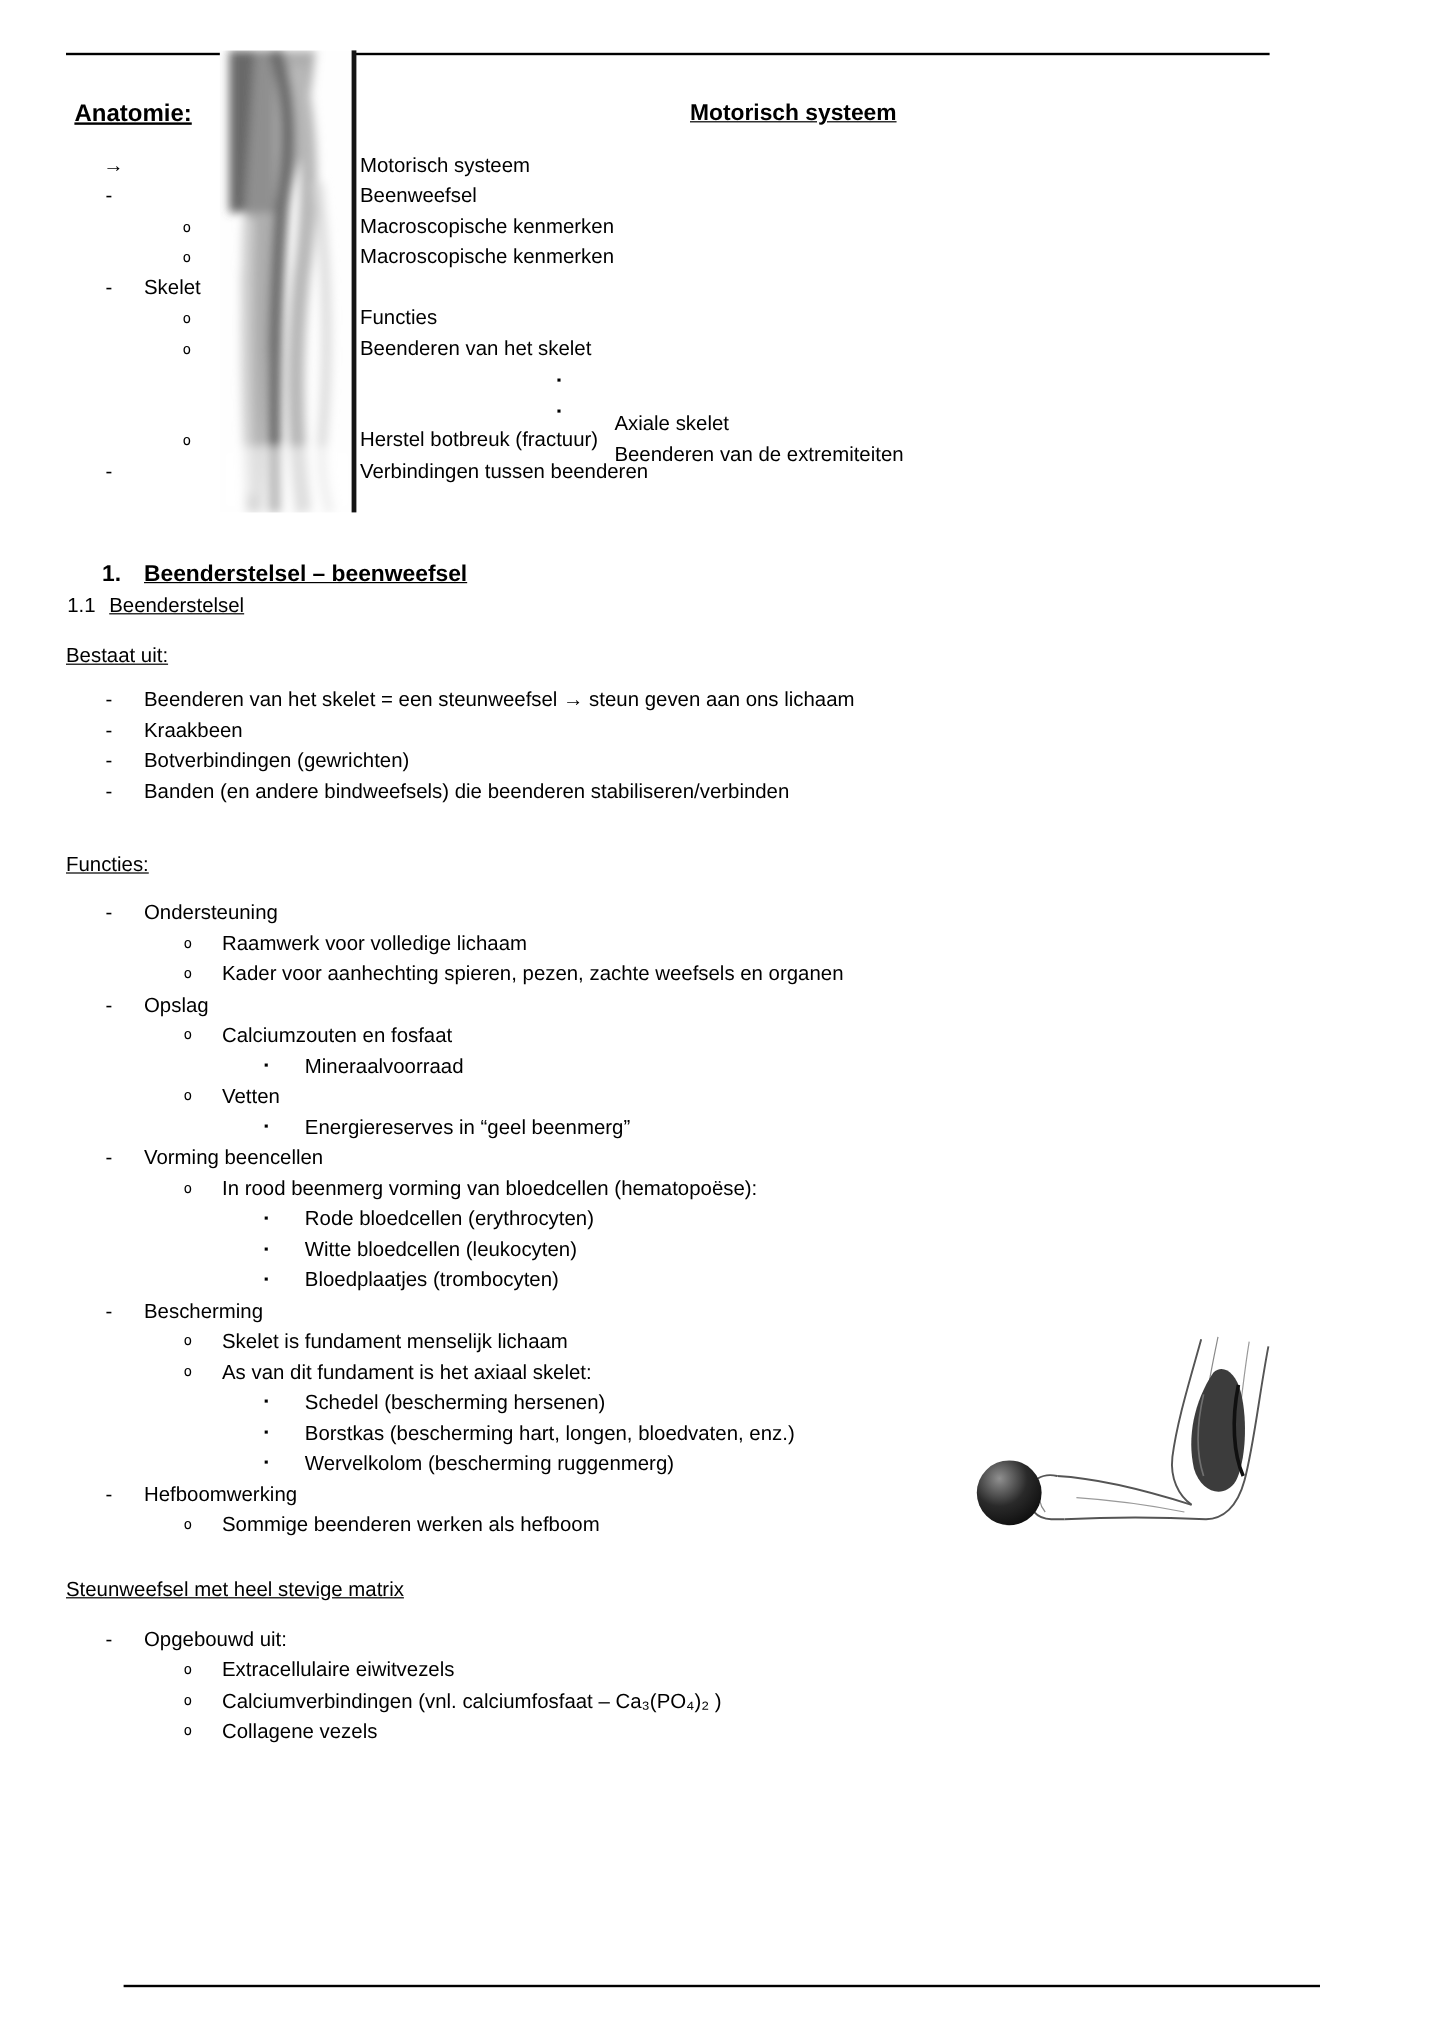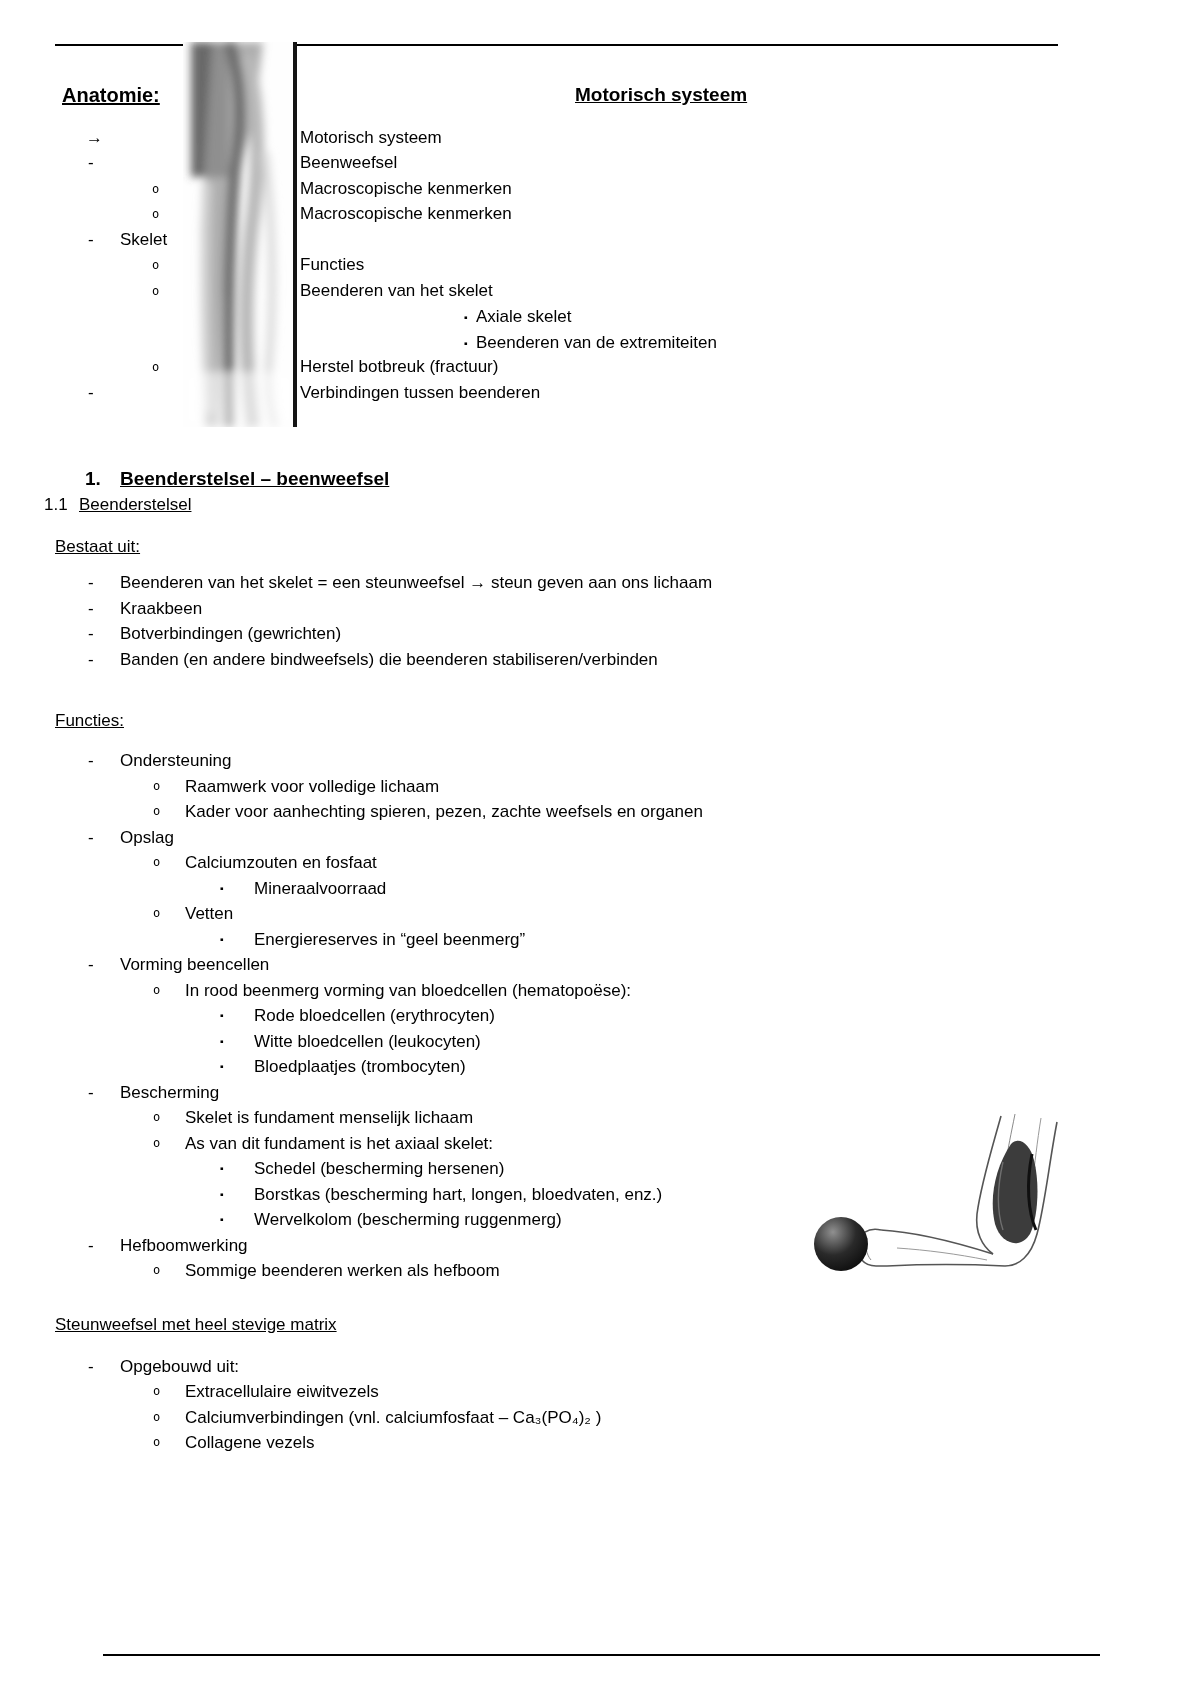--- a/index.html
+++ b/index.html
@@ -19,29 +19,29 @@
   .title-left span, .title-right span { text-decoration:underline; }
 
   
   .drow { position:absolute; left:0; right:0; height:26px; line-height:26px; font-size:17px; }
   .drow .marker { position:absolute; top:0; }
   .dm-arrow  { left:86px;  font-weight:bold; }
   .dm-dash   { left:88px; }
   .dm-circle { left:152px; font-size:12px; font-family:"DejaVu Sans Mono",monospace; }
   .dm-square { left:464px; font-size:10.5px; }
   .drow .rtext     { position:absolute; left:300px; white-space:nowrap; }
-  .drow .rtext-ind { position:absolute; left:476px; white-space:nowrap; }
+  .drow .rtext-ind { position:absolute; left:512px; white-space:nowrap;margin-top:36px; }
   .drow .skelet    { position:absolute; left:120px; }
 
   
   .content { position:absolute; top:465px; left:0; width:1148px; }
   .h2 { padding-left:85px; font-size:19px; font-weight:bold; height:27px; line-height:27px; }
   .h2 .num { display:inline-block; width:35px; }
   .h2 .t   { text-decoration:underline; }
-  .h3 { padding-left:44px; font-size:17px; height:26px; line-height:26px; }
+  .h3 { padding-left:56px; font-size:17px; height:26px; line-height:26px; }
   .h3 .num { display:inline-block; width:35px; }
   .h3 .t   { text-decoration:underline; }
   .uhead { padding-left:55px; font-size:17px; height:26px; line-height:26px; }
   .uhead span { text-decoration:underline; }
 
   .li { position:relative; height:25.5px; line-height:25.5px; font-size:17px; white-space:nowrap; }
   .li .mk { position:absolute; top:0; }
   .li.l1 { padding-left:120px; } .li.l1 .mk { left:88px; }
   .li.l2 { padding-left:185px; } .li.l2 .mk { left:153px; font-size:12px; font-family:"DejaVu Sans Mono",monospace; }
   .li.l3 { padding-left:254px; } .li.l3 .mk { left:220px; font-size:10.5px; }

